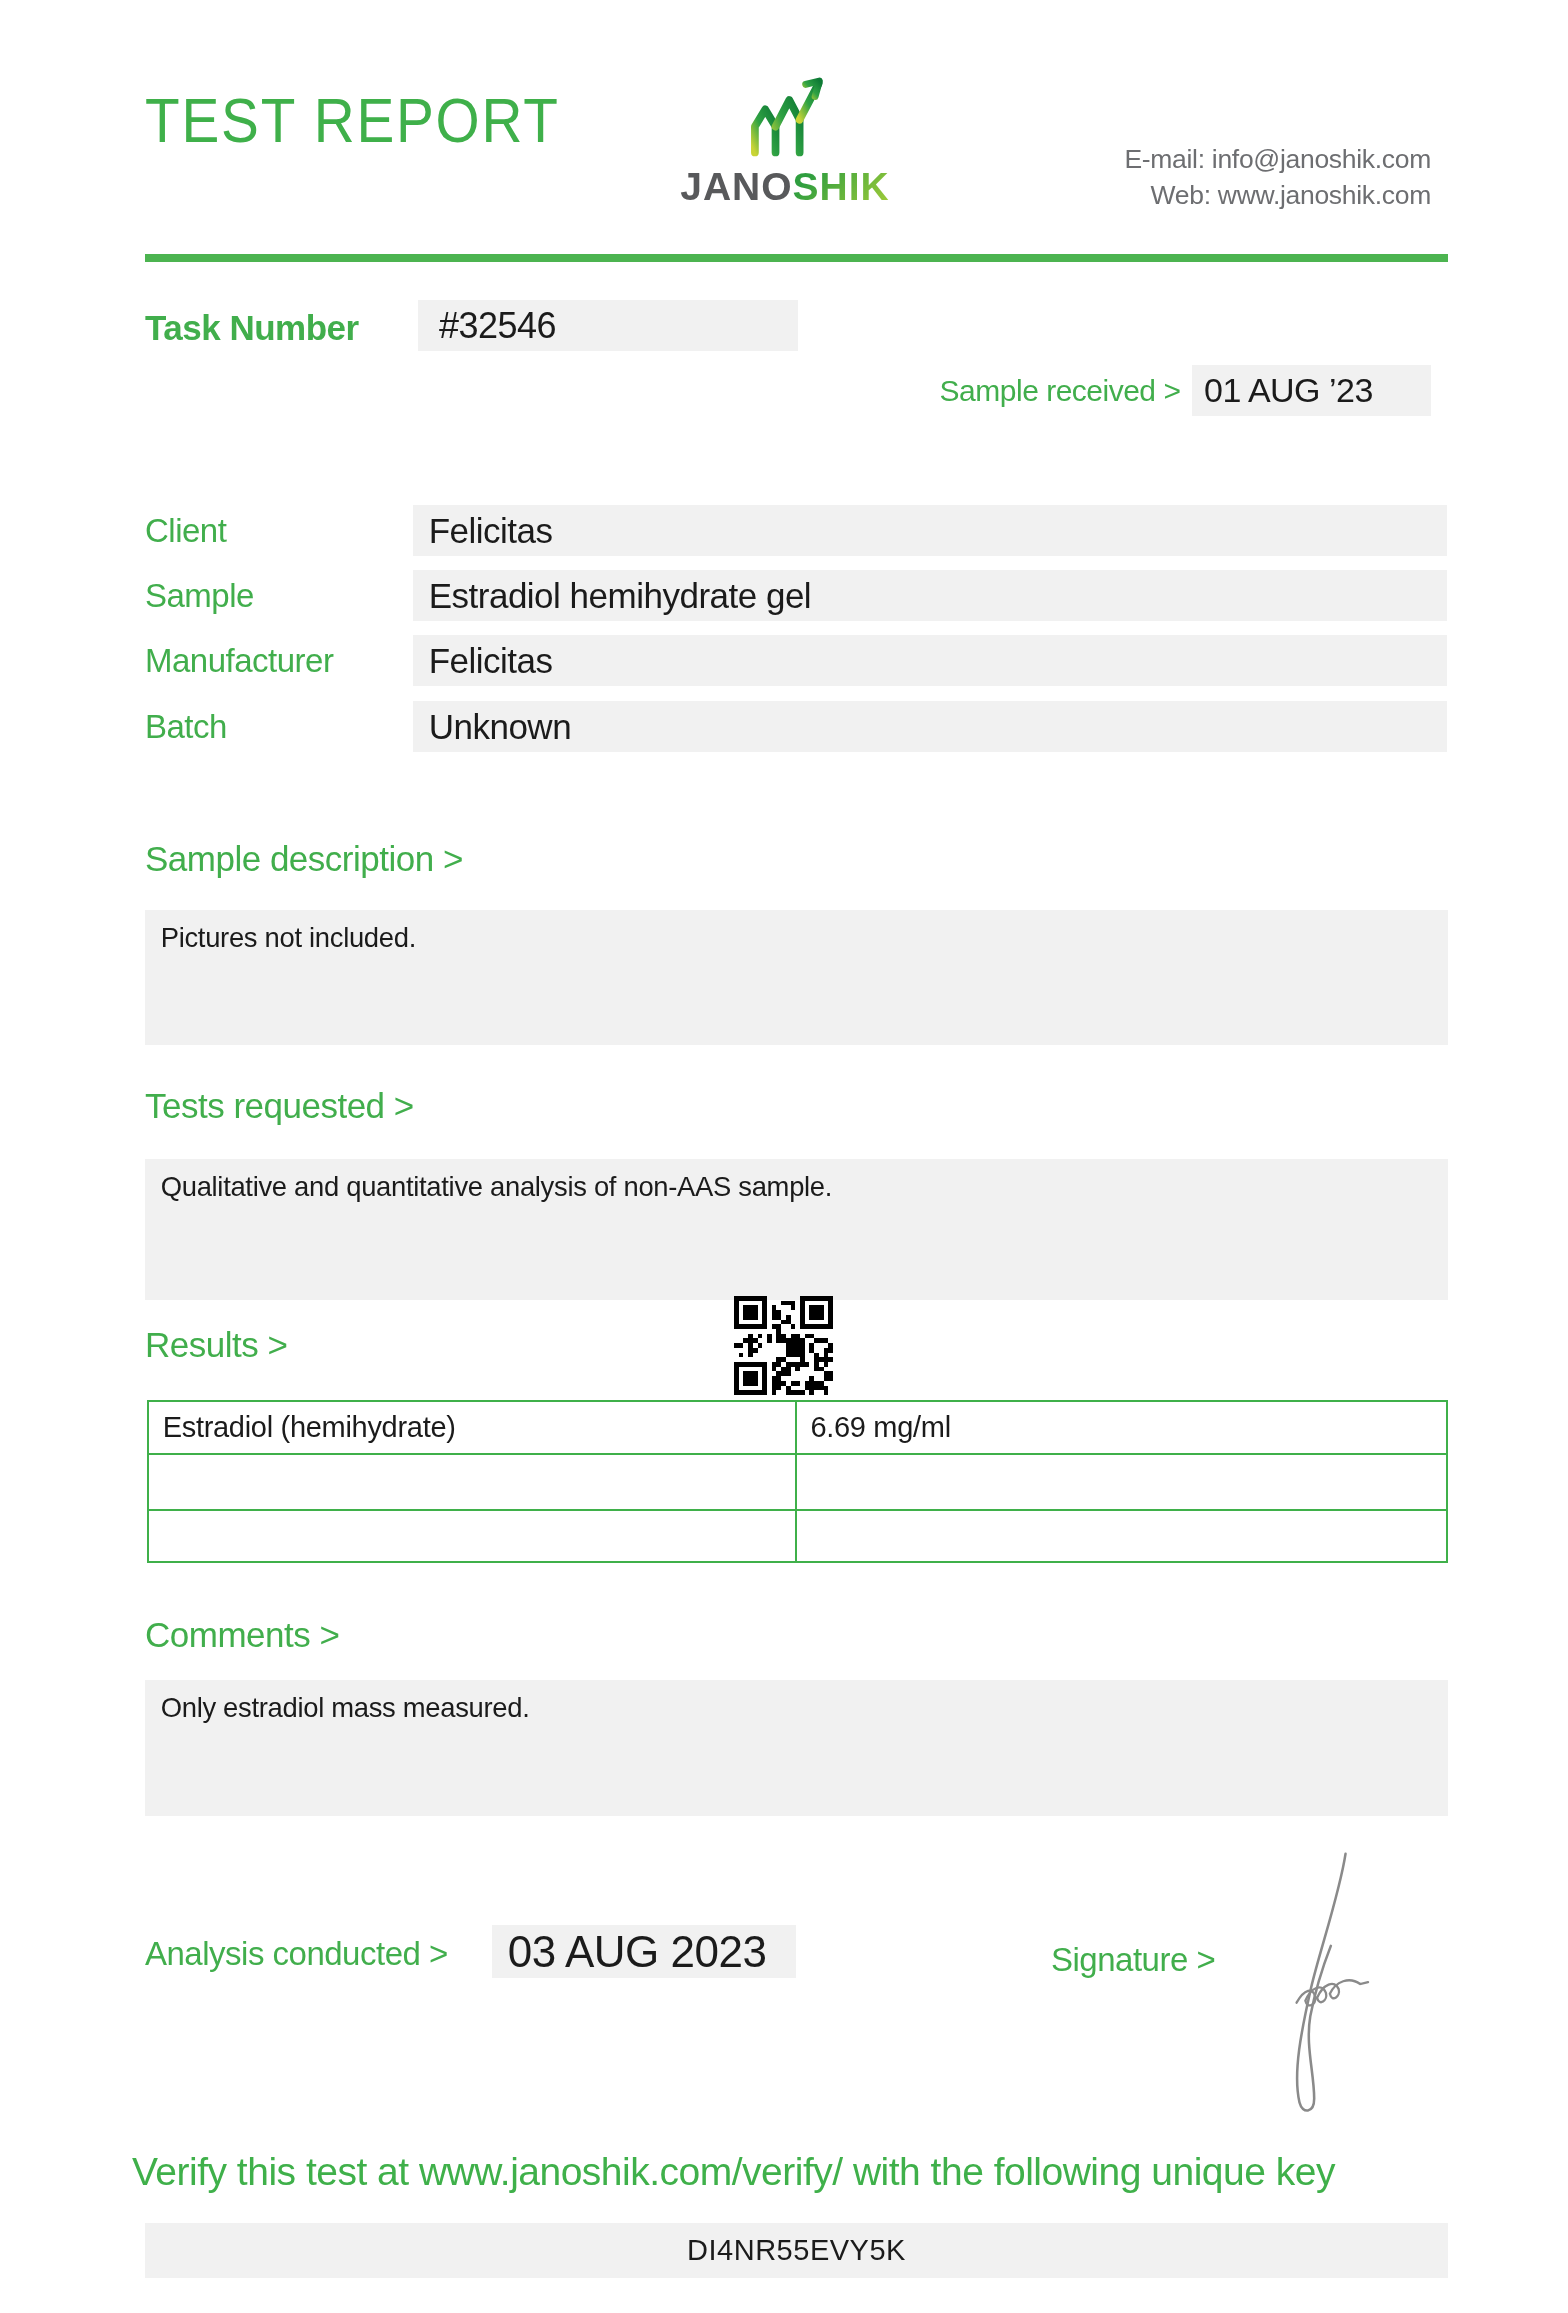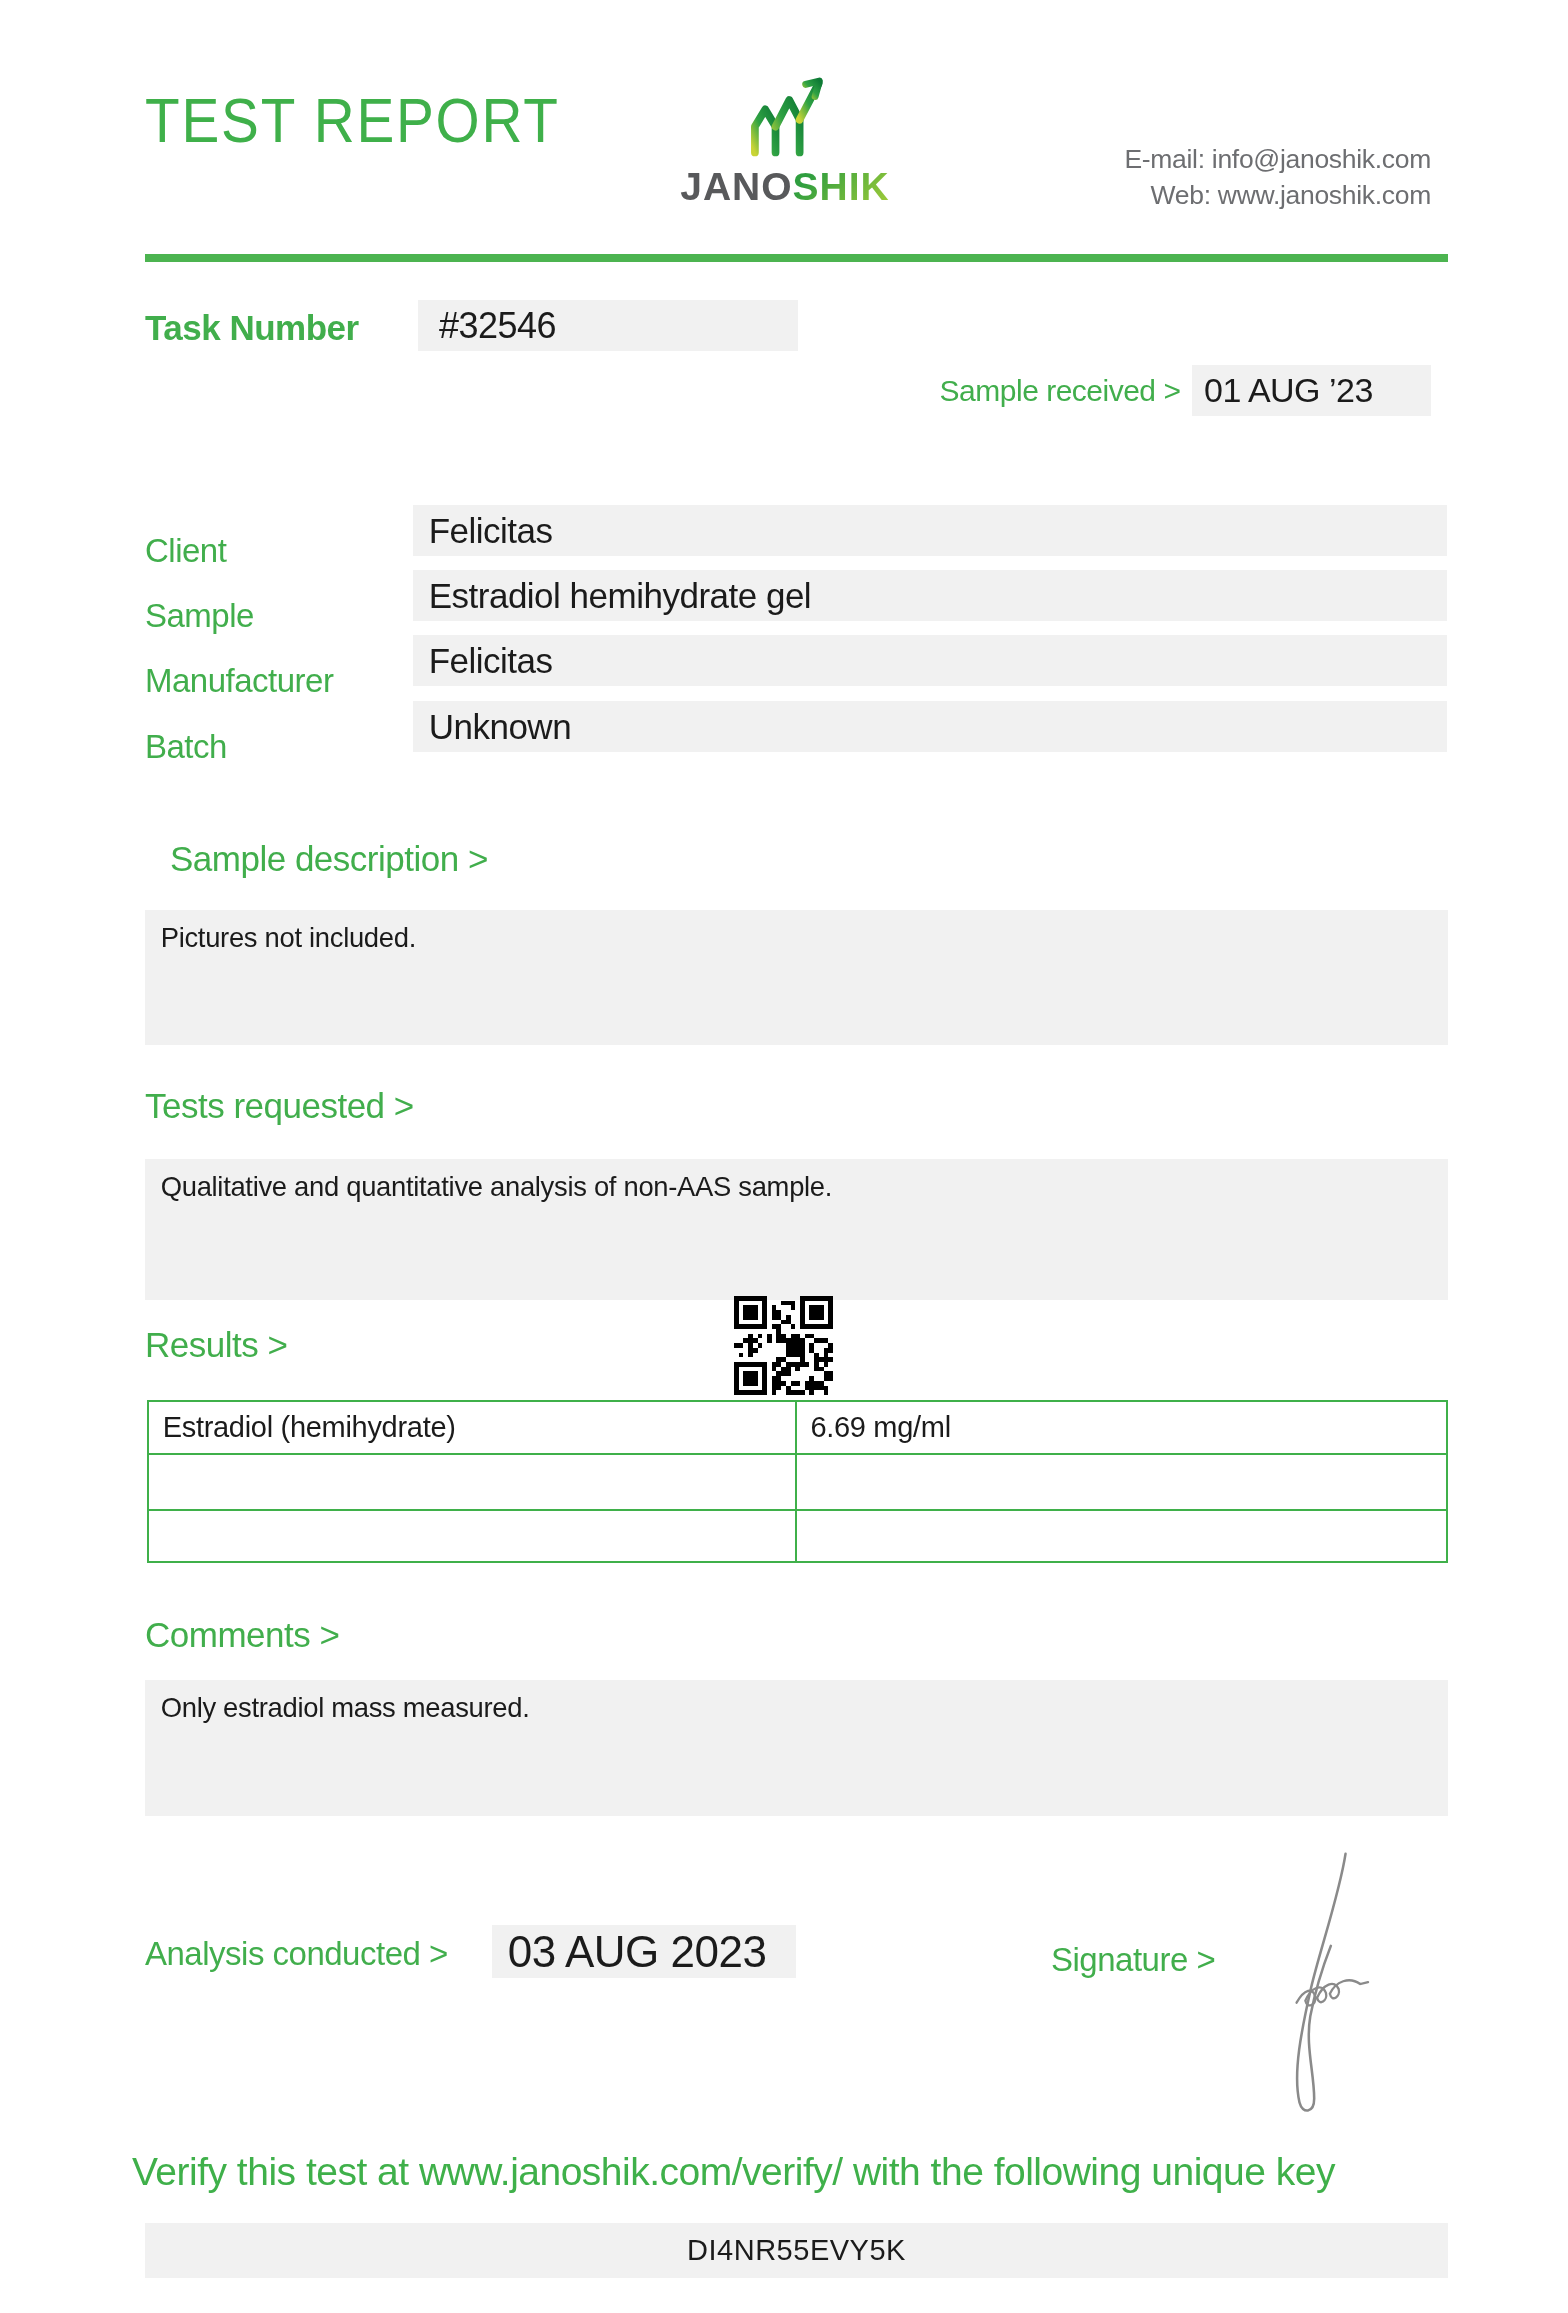--- a/index.html
+++ b/index.html
@@ -26,21 +26,21 @@
   .heading{font-size:35px;color:#41ae4c;letter-spacing:-0.5px;white-space:nowrap;}
 
   
   .task-label{left:145px;top:308px;font-size:35px;font-weight:bold;}
   .task-box{left:418px;top:300px;width:359px;height:51px;line-height:51px;padding-left:21px;font-size:36px;letter-spacing:-0.5px;}
   .date-row{left:843px;width:588px;height:51px;display:flex;align-items:center;}
   .date-row .lbl{flex:1;text-align:right;font-size:30px;}
   .date-row .val{width:227px;height:51px;line-height:51px;margin-left:11.8px;padding-left:11.8px;font-size:34px;letter-spacing:-0.5px;white-space:nowrap;}
 
   
-  .info-label{left:145px;font-size:33px;line-height:51px;margin-top:20px;}
+  .info-label{left:145px;font-size:33px;line-height:51px;}
   .info-box{left:413px;width:1018px;height:51px;line-height:51px;padding-left:15.7px;font-size:35px;letter-spacing:-0.5px;}
 
   
   .block{left:145px;width:1303px;box-sizing:border-box;padding:11.8px 15.7px;font-size:27.4px;letter-spacing:-0.3px;}
 
   
   .results-table{left:147px;top:1400px;width:1301px;border-collapse:collapse;}
   .results-table td{border:2.9px solid #3fb04a;padding:0 0 0 13.7px;font-size:29px;letter-spacing:-0.3px;vertical-align:middle;}
   .results-table td.c1{width:632px;}
   .results-table tr.r1 td{height:51px;}
@@ -99,21 +99,21 @@
 
   <div class="abs glabel info-label" style="top:570px;">Sample</div>
   <div class="abs gbox info-box" style="top:570px;">Estradiol hemihydrate gel</div>
 
   <div class="abs glabel info-label" style="top:635px;">Manufacturer</div>
   <div class="abs gbox info-box" style="top:635px;">Felicitas</div>
 
   <div class="abs glabel info-label" style="top:701px;">Batch</div>
   <div class="abs gbox info-box" style="top:701px;">Unknown</div>
 
-  <div class="abs heading" style="left:145px;top:839px;margin-left:25px;">Sample description &gt;</div>
+  <div class="abs heading" style="left:145px;top:839px;">Sample description &gt;</div>
   <div class="abs gbox block" style="top:910px;height:135px;">
     <span>Pictures not included.</span>
   </div>
 
   <div class="abs heading" style="left:145px;top:1086px;">Tests requested &gt;</div>
   <div class="abs gbox block" style="top:1159px;height:141px;">
     <span>Qualitative and quantitative analysis of non-AAS sample.</span>
   </div>
 
   <div class="abs heading" style="left:145px;top:1325px;">Results &gt;</div>

